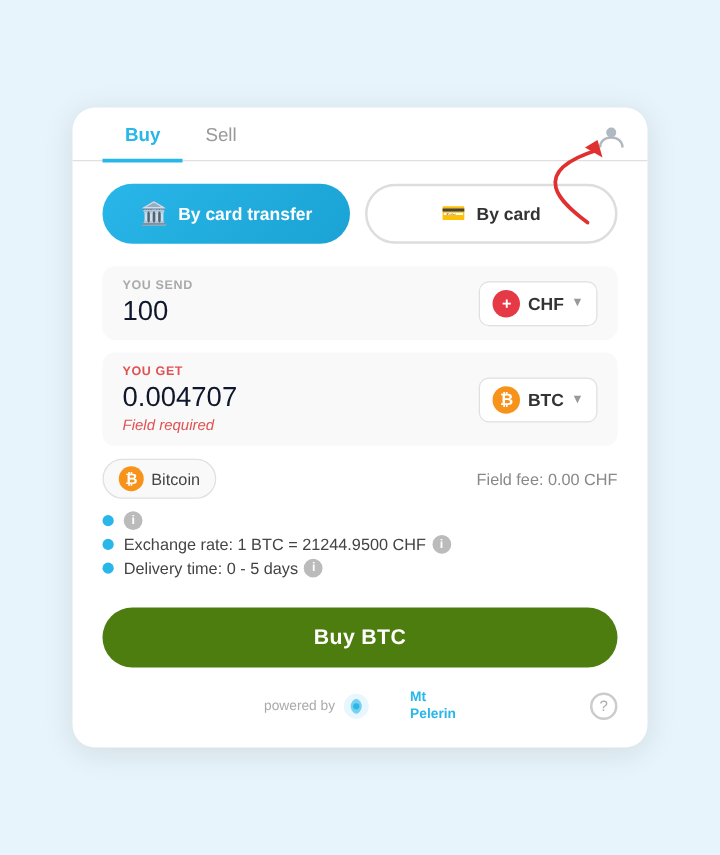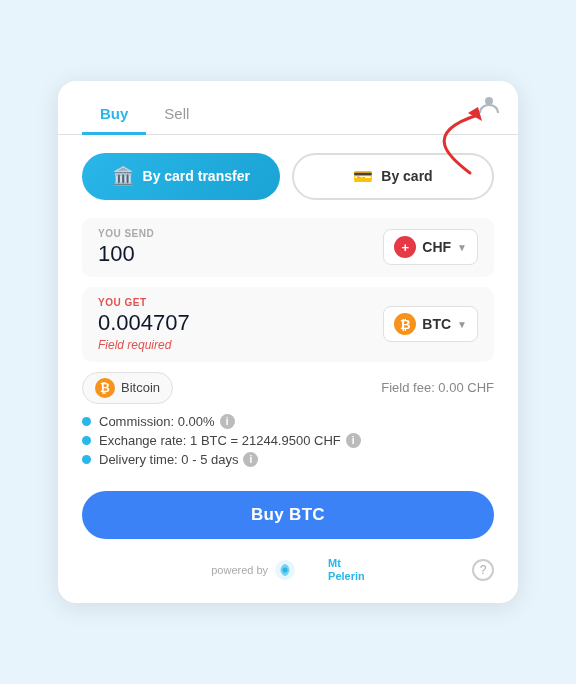--- a/index.html
+++ b/index.html
@@ -34,21 +34,21 @@
     }
     
     .tabs {
       display: flex;
       border-bottom: 1.5px solid #e0e0e0;
       padding: 0 24px;
       position: relative;
       margin-bottom: 18px;
     }
     .tab {
-      padding: 24px 18px 10px 18px;
+      padding: 14px 18px 10px 18px;
       font-size: 15px;
       cursor: pointer;
       color: #999;
       border-bottom: 3px solid transparent;
       margin-bottom: -1.5px;
     }
     .tab.active {
       color: #29b6e8;
       border-bottom: 3px solid #29b6e8;
       font-weight: 600;
@@ -241,21 +241,21 @@
       display: inline-flex;
       align-items: center;
       justify-content: center;
       cursor: pointer;
       font-weight: 700;
       flex-shrink: 0;
     }
     
     .buy-btn {
       margin: 14px 24px 6px 24px;
-      background: #3b82f6;
+      background: #4d7c0f;
       color: #fff;
       border: none;
       border-radius: 50px;
       padding: 14px;
       font-size: 17px;
       font-weight: 700;
       cursor: pointer;
       width: calc(100% - 48px);
       letter-spacing: 0.3px;
     }
@@ -376,21 +376,20 @@
       <span>Bitcoin</span>
     </div>
     <span class="mining-fee">Field fee: 0.00 CHF</span>
   </div>
 
   
   <div class="detail-rows">
     <div class="detail-row">
       <div class="detail-dot"></div>
       <span class="detail-text">
-        <span>Commission: 0.00%</span>
         <span class="info-icon">i</span>
       </span>
     </div>
     <div class="detail-row">
       <div class="detail-dot"></div>
       <span class="detail-text">
         <span>Exchange rate: 1 BTC = 21244.9500 CHF</span>
         <span class="info-icon">i</span>
       </span>
     </div>

